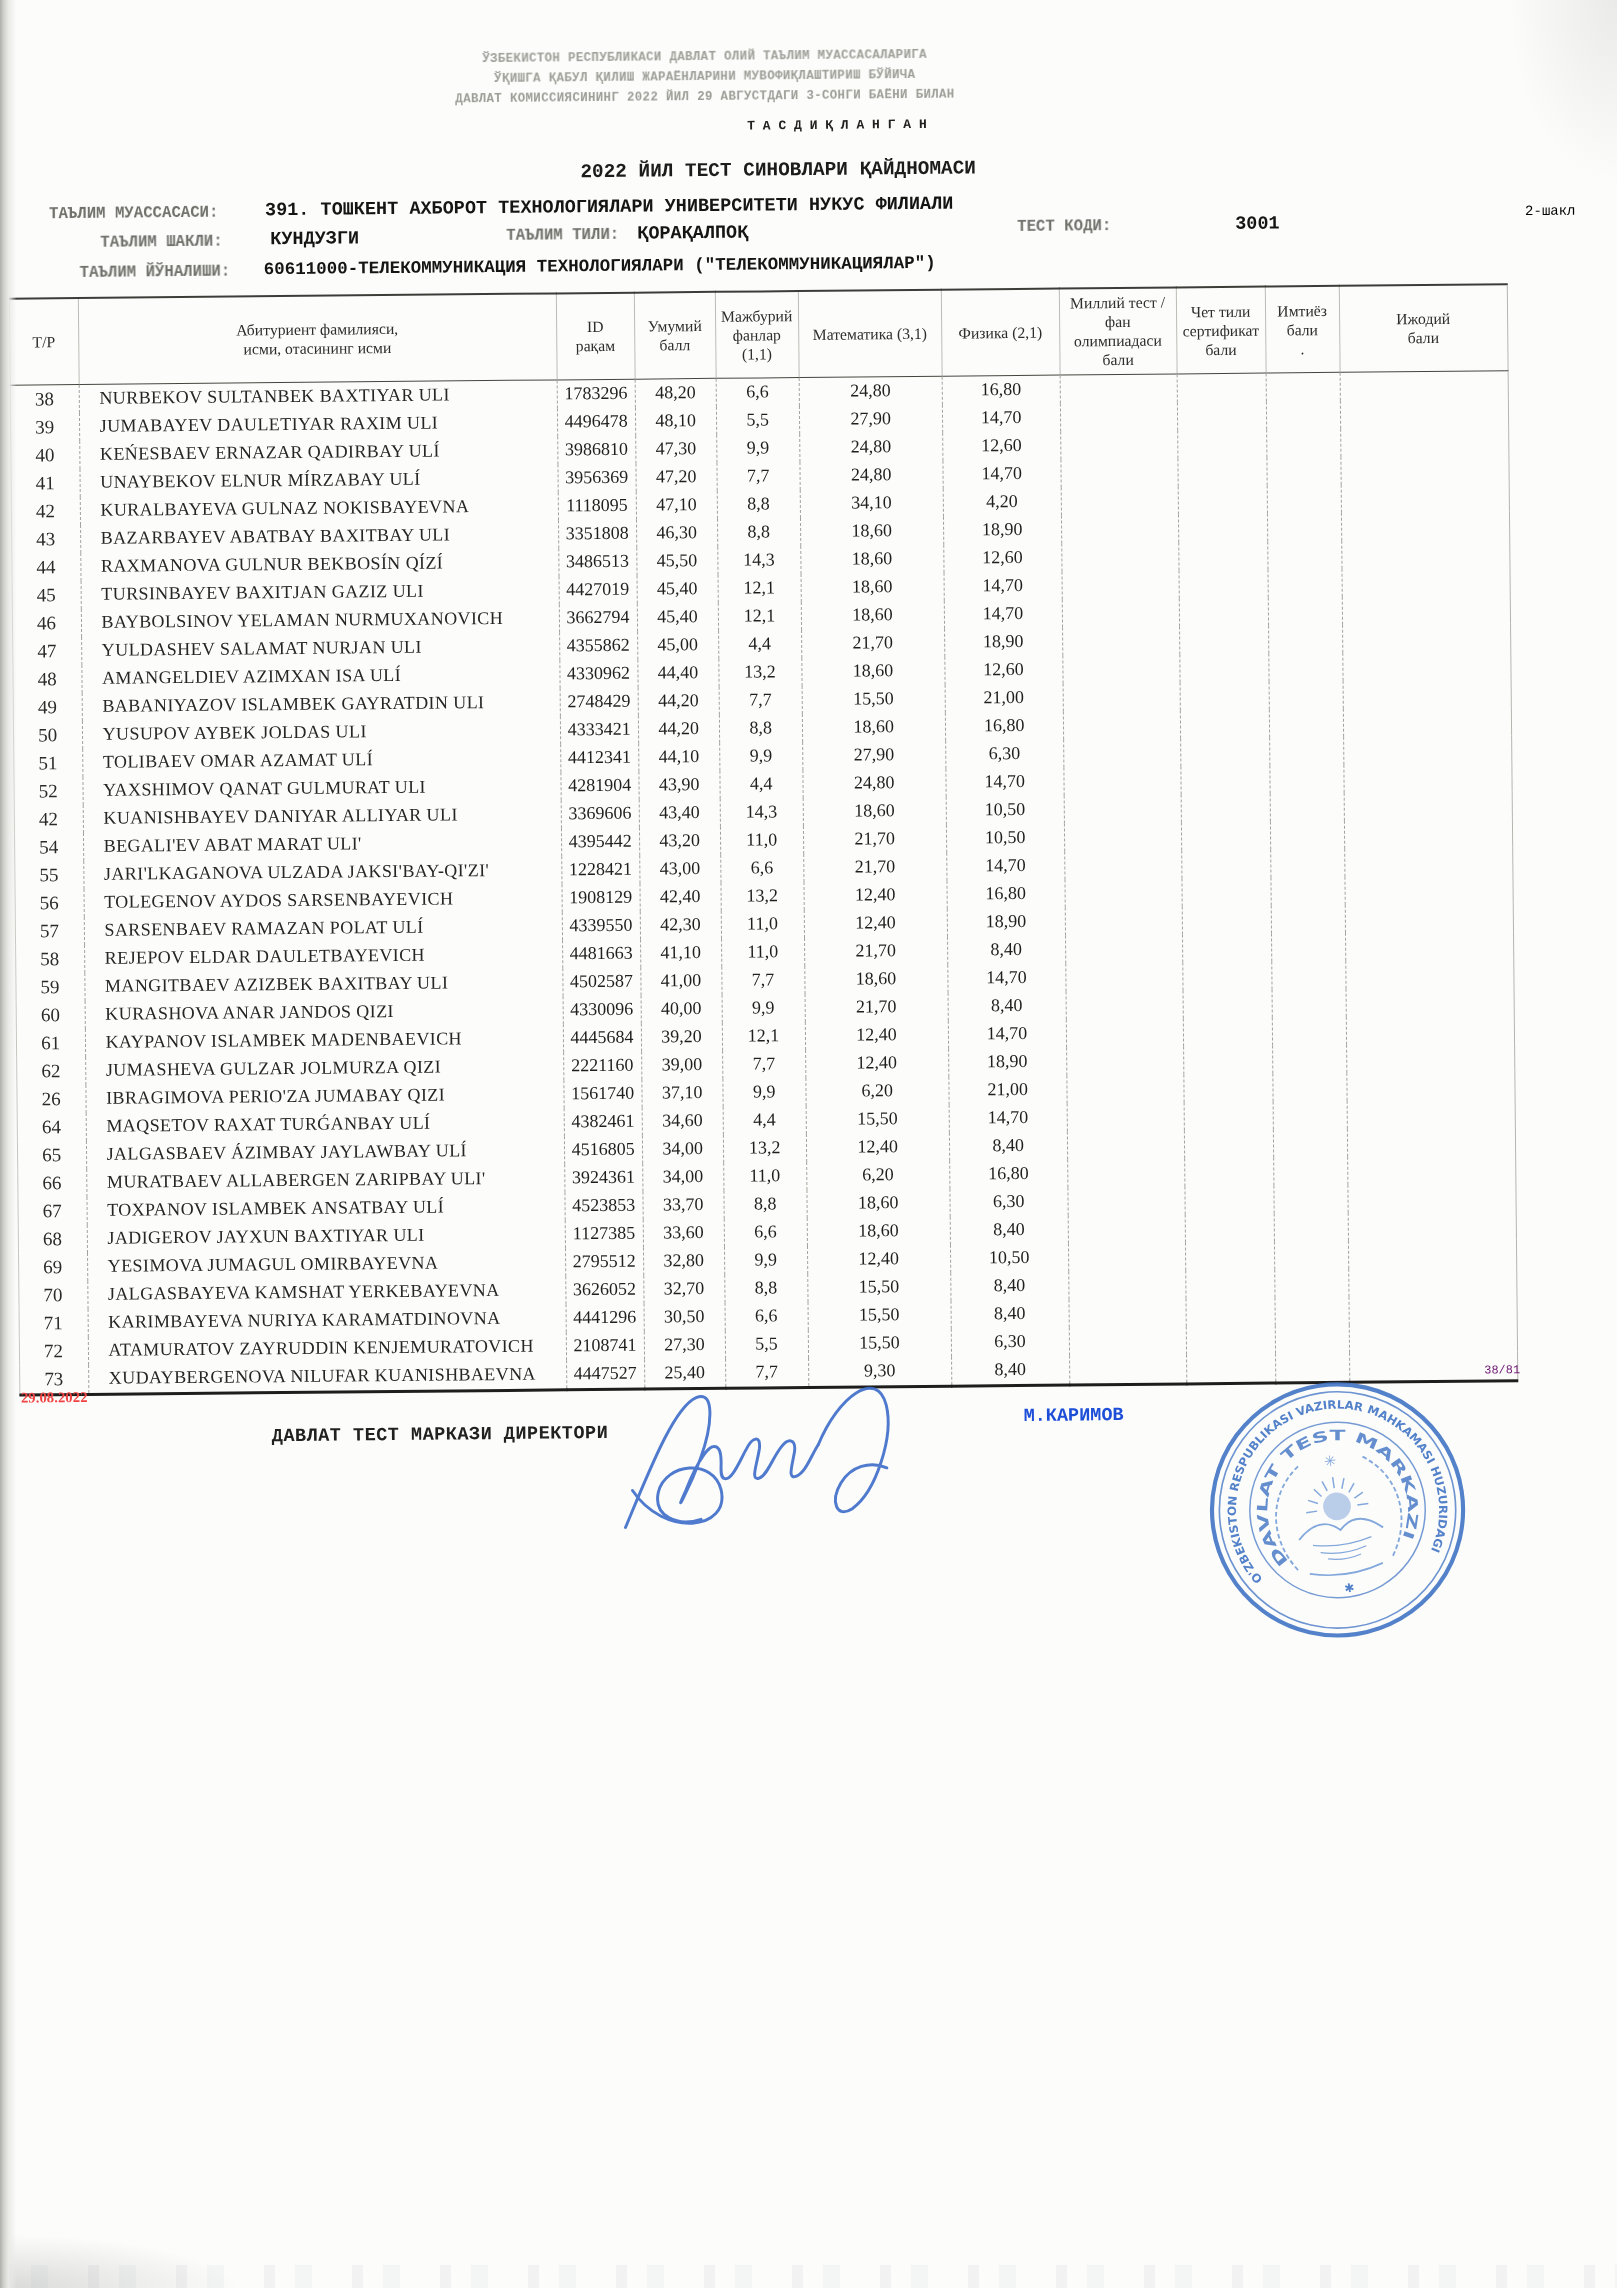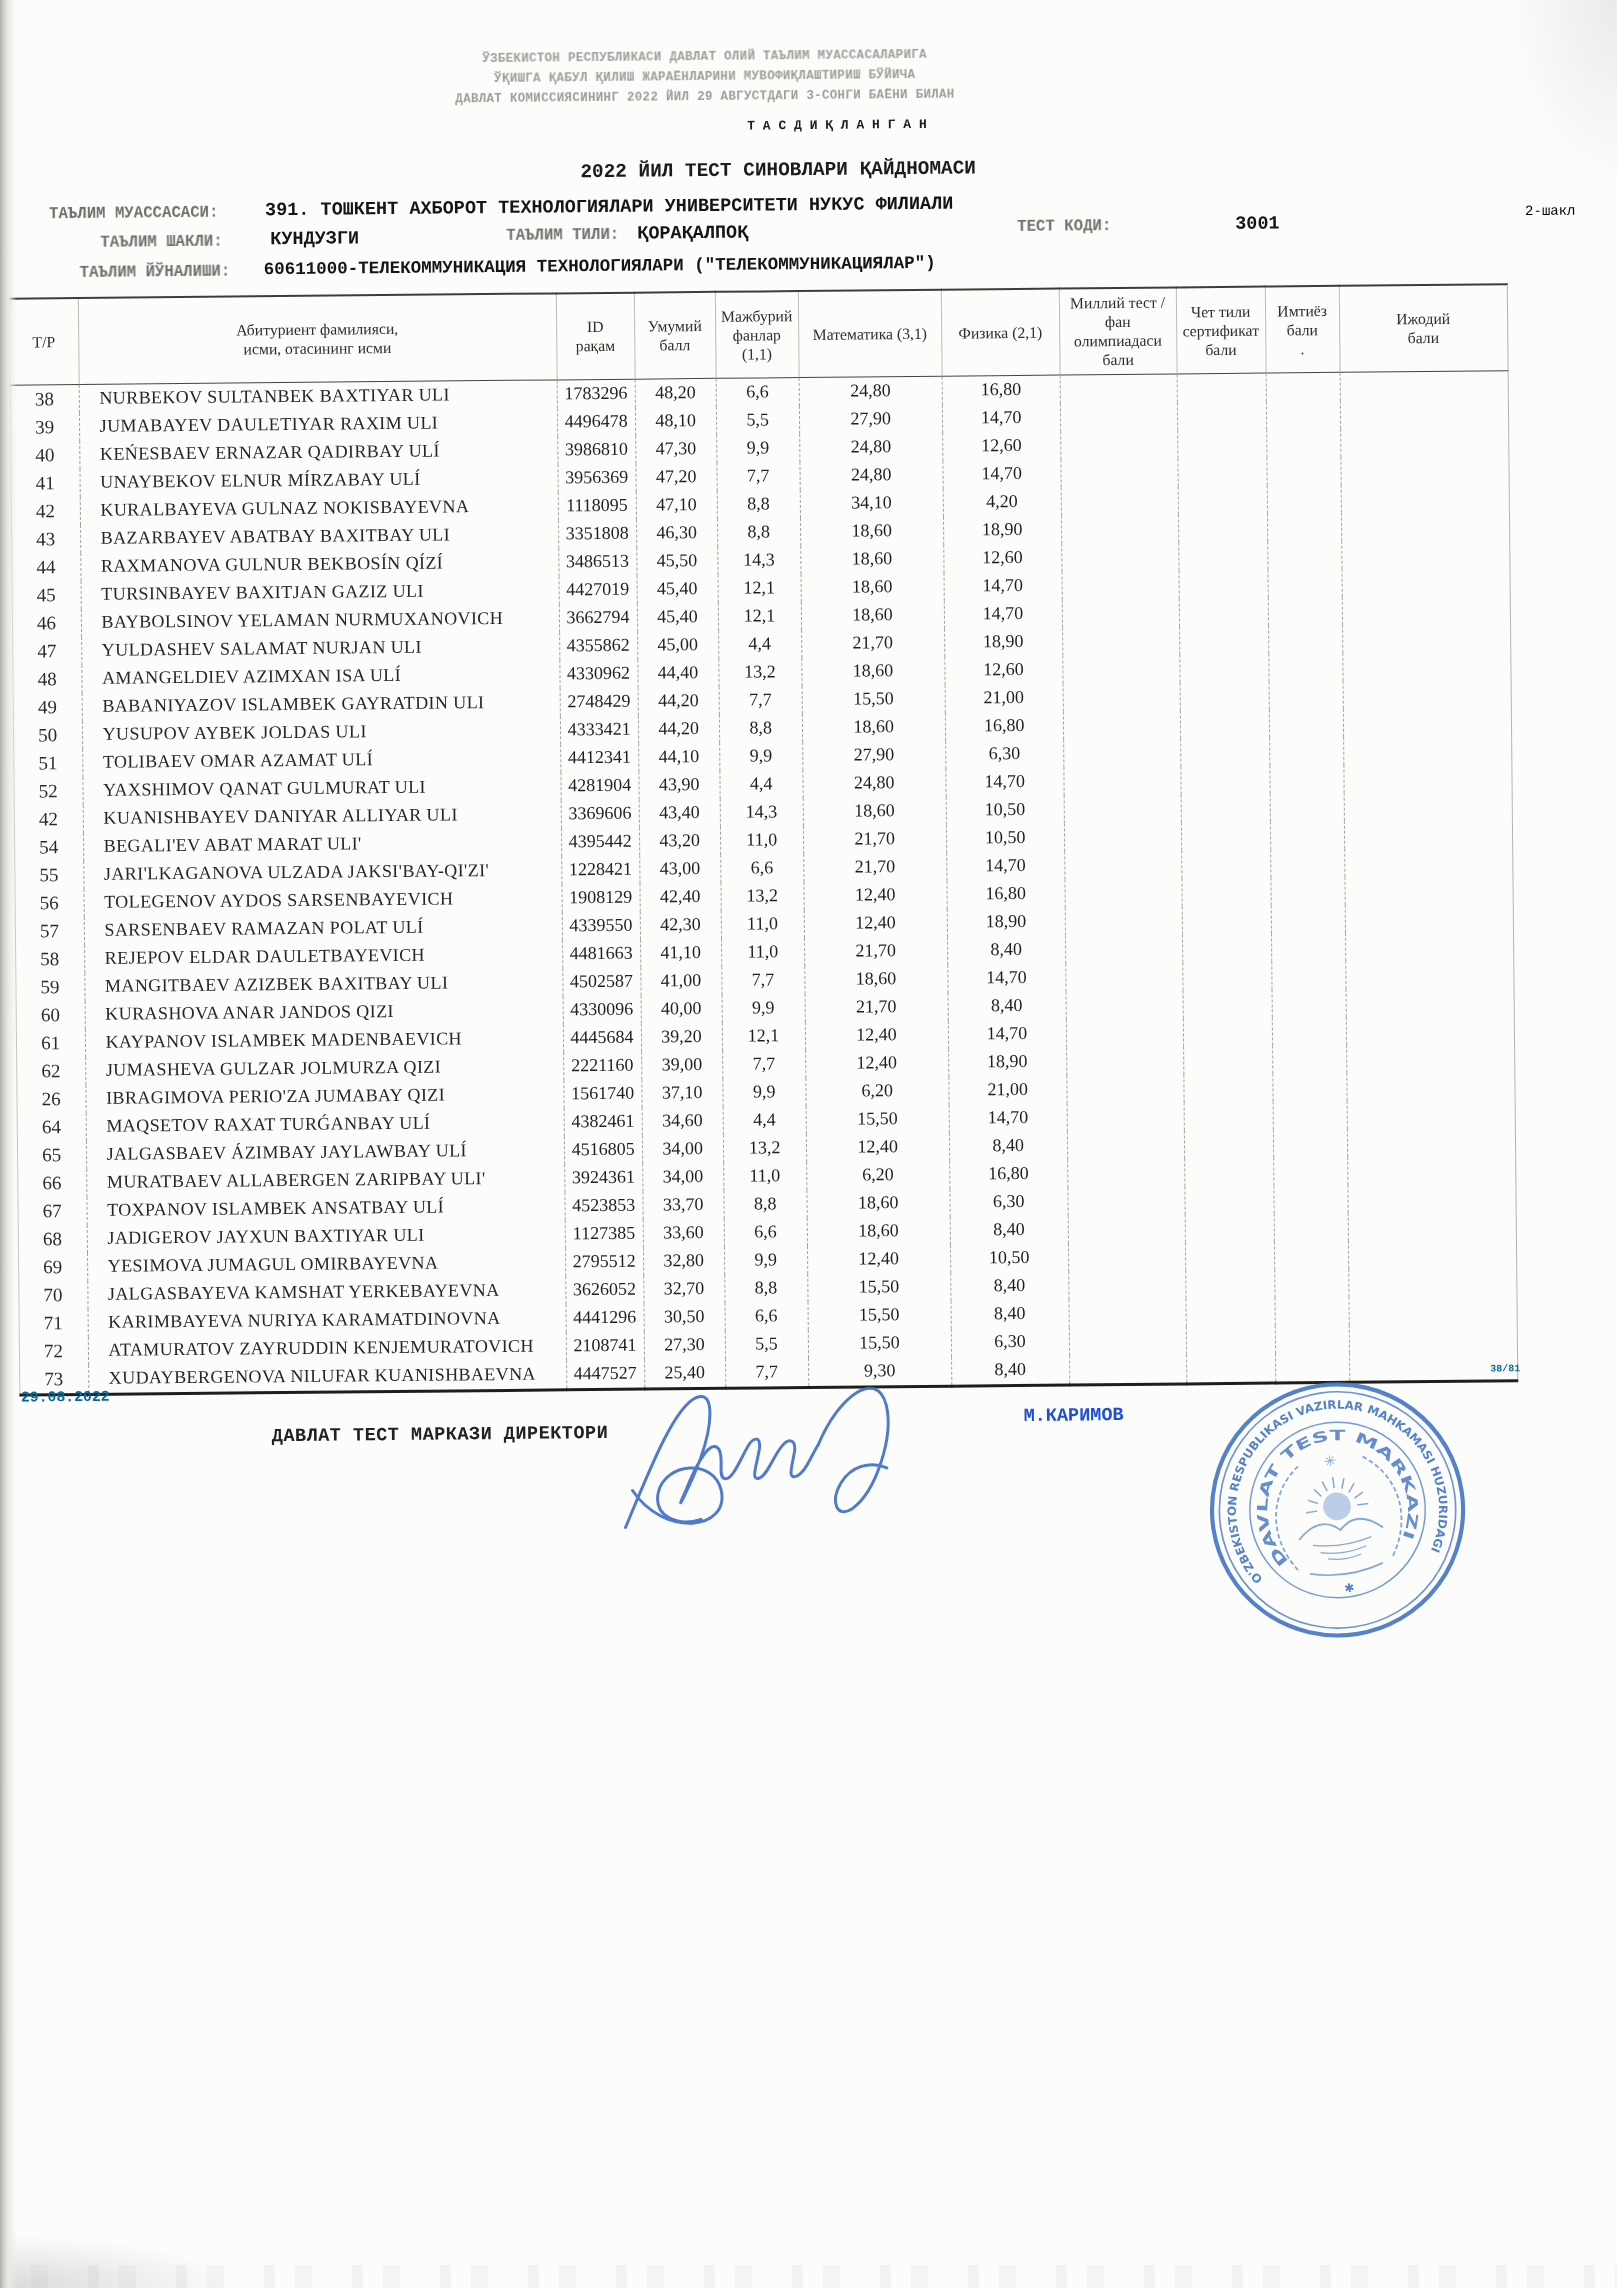--- a/index.html
+++ b/index.html
@@ -52,23 +52,23 @@
   .tbl tbody td{
     border-left:0.9px dashed #a3a39d;height:28px;padding:0 1.8px;overflow:hidden;
     font-family:"Liberation Serif",serif;color:#1f1f1d;vertical-align:middle;}
   .tbl tbody td:first-child{border-left:none;}
   .tbl tbody td.c0{font-size:19px;text-align:center;color:#2a2a27;}
   .tbl tbody td.c1{font-size:18px;letter-spacing:0.4px;padding-left:20px;color:#262624;white-space:nowrap;}
   .tbl tbody td.c2,.tbl tbody td.c3,.tbl tbody td.c4,.tbl tbody td.c5,.tbl tbody td.c6{
     font-size:18px;text-align:center;}
 
   .page-num{position:absolute;left:1440px;top:1370px;width:78px;text-align:right;
-    font-family:"Liberation Mono",monospace;font-weight:700;font-size:10px;color:#0369a1;}
-  .foot-date{position:absolute;left:18.5px;top:1382px;font-family:Liberation Mono, monospace;
-    font-weight:700;font-size:14.8px;color:#0369a1;}
+    font-family:"Liberation Mono",monospace;font-weight:400;font-size:12px;color:#701a75;}
+  .foot-date{position:absolute;left:18.5px;top:1382px;font-family:Liberation Serif, serif;
+    font-weight:700;font-size:14.8px;color:#ef4444;}
   .foot-director{position:absolute;left:269px;top:1421px;font-family:"Liberation Mono",monospace;
     font-weight:700;font-size:18.5px;letter-spacing:0.5px;color:#21211f;white-space:nowrap;}
   .foot-name{position:absolute;left:1021px;top:1408px;font-family:"Liberation Mono",monospace;
     font-weight:700;font-size:18.5px;color:#1d4ed8;white-space:nowrap;}
 
   .signature{position:absolute;left:605px;top:1380px;width:397px;height:166px;}
   .stamp{position:absolute;left:1202px;top:1383px;width:264px;height:264px;opacity:.92;}
 </style>
 </head>
 <body>

